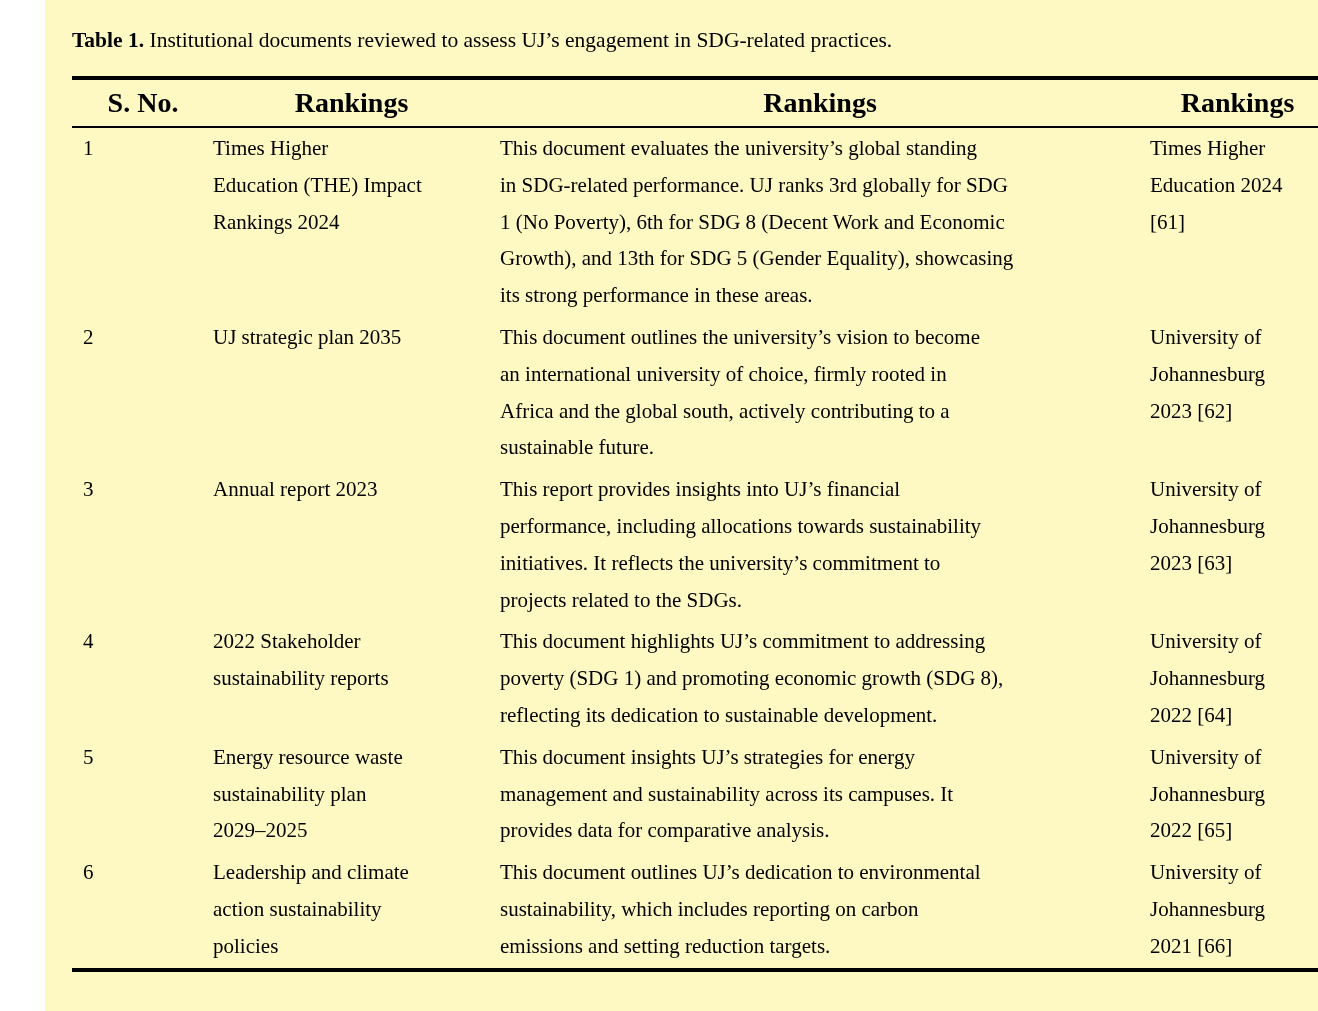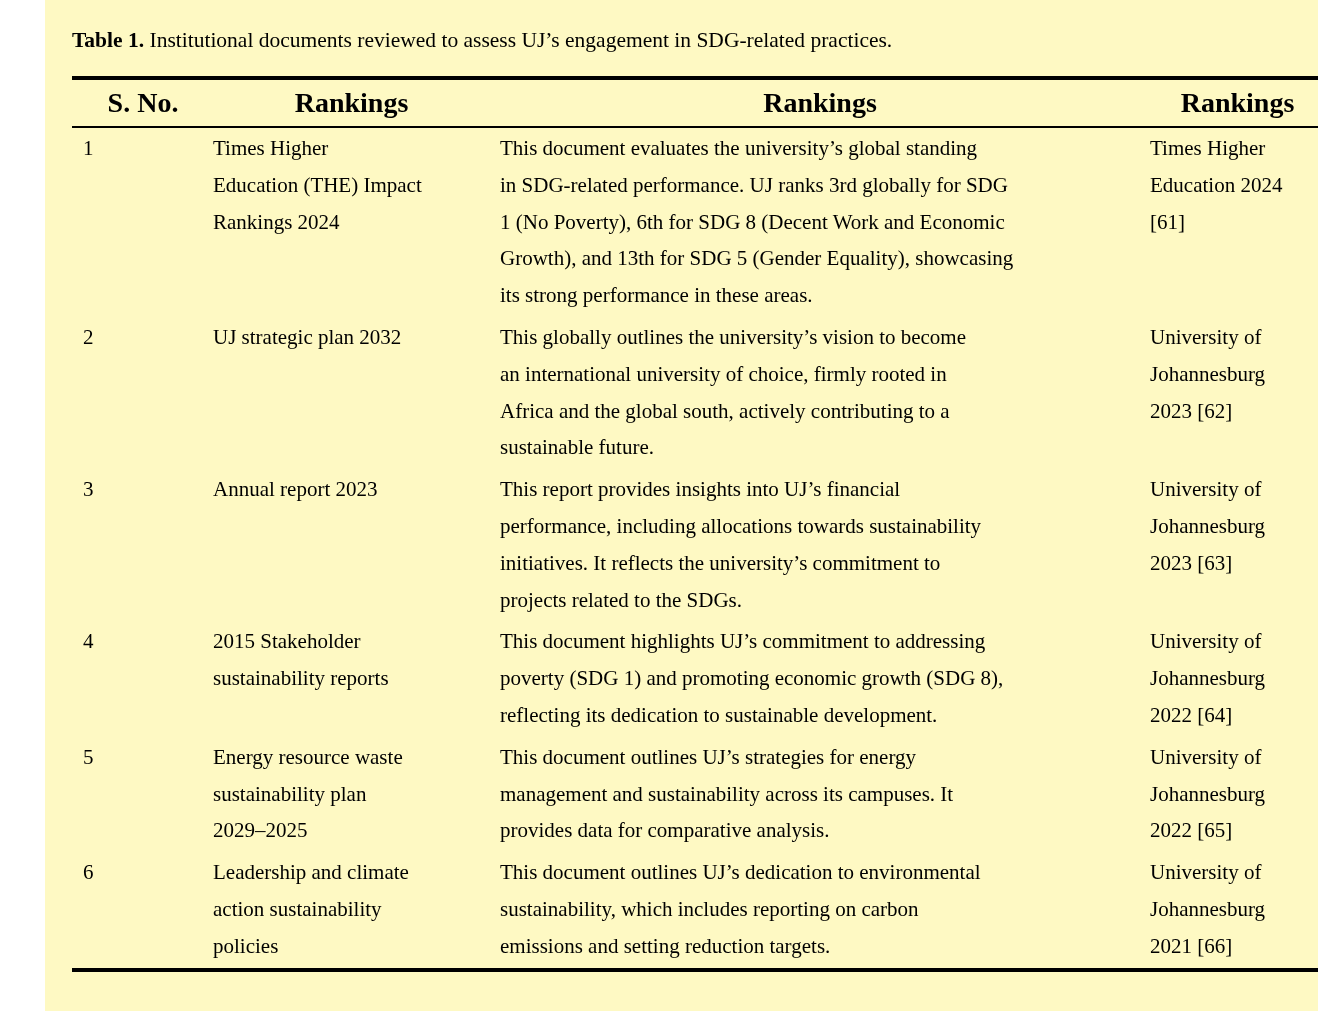--- a/index.html
+++ b/index.html
@@ -88,57 +88,57 @@
 in SDG-related performance. UJ ranks 3rd globally for SDG
 1 (No Poverty), 6th for SDG 8 (Decent Work and Economic
 Growth), and 13th for SDG 5 (Gender Equality), showcasing
 its strong performance in these areas.</td>
         <td>Times Higher
 Education 2024
 [61]</td>
       </tr>
       <tr>
         <td class="c1">2</td>
-        <td>UJ strategic plan 2032</td>
-        <td>This globally outlines the university’s vision to become
+        <td>UJ strategic plan 2035</td>
+        <td>This document outlines the university’s vision to become
 an international university of choice, firmly rooted in
 Africa and the global south, actively contributing to a
 sustainable future.</td>
         <td>University of
 Johannesburg
 2023 [62]</td>
       </tr>
       <tr>
         <td class="c1">3</td>
         <td>Annual report 2023</td>
         <td>This report provides insights into UJ’s financial
 performance, including allocations towards sustainability
 initiatives. It reflects the university’s commitment to
 projects related to the SDGs.</td>
         <td>University of
 Johannesburg
 2023 [63]</td>
       </tr>
       <tr>
         <td class="c1">4</td>
-        <td>2015 Stakeholder
+        <td>2022 Stakeholder
 sustainability reports</td>
         <td>This document highlights UJ’s commitment to addressing
 poverty (SDG 1) and promoting economic growth (SDG 8),
 reflecting its dedication to sustainable development.</td>
         <td>University of
 Johannesburg
 2022 [64]</td>
       </tr>
       <tr>
         <td class="c1">5</td>
         <td>Energy resource waste
 sustainability plan
 2029–2025</td>
-        <td>This document outlines UJ’s strategies for energy
+        <td>This document insights UJ’s strategies for energy
 management and sustainability across its campuses. It
 provides data for comparative analysis.</td>
         <td>University of
 Johannesburg
 2022 [65]</td>
       </tr>
       <tr>
         <td class="c1">6</td>
         <td>Leadership and climate
 action sustainability

